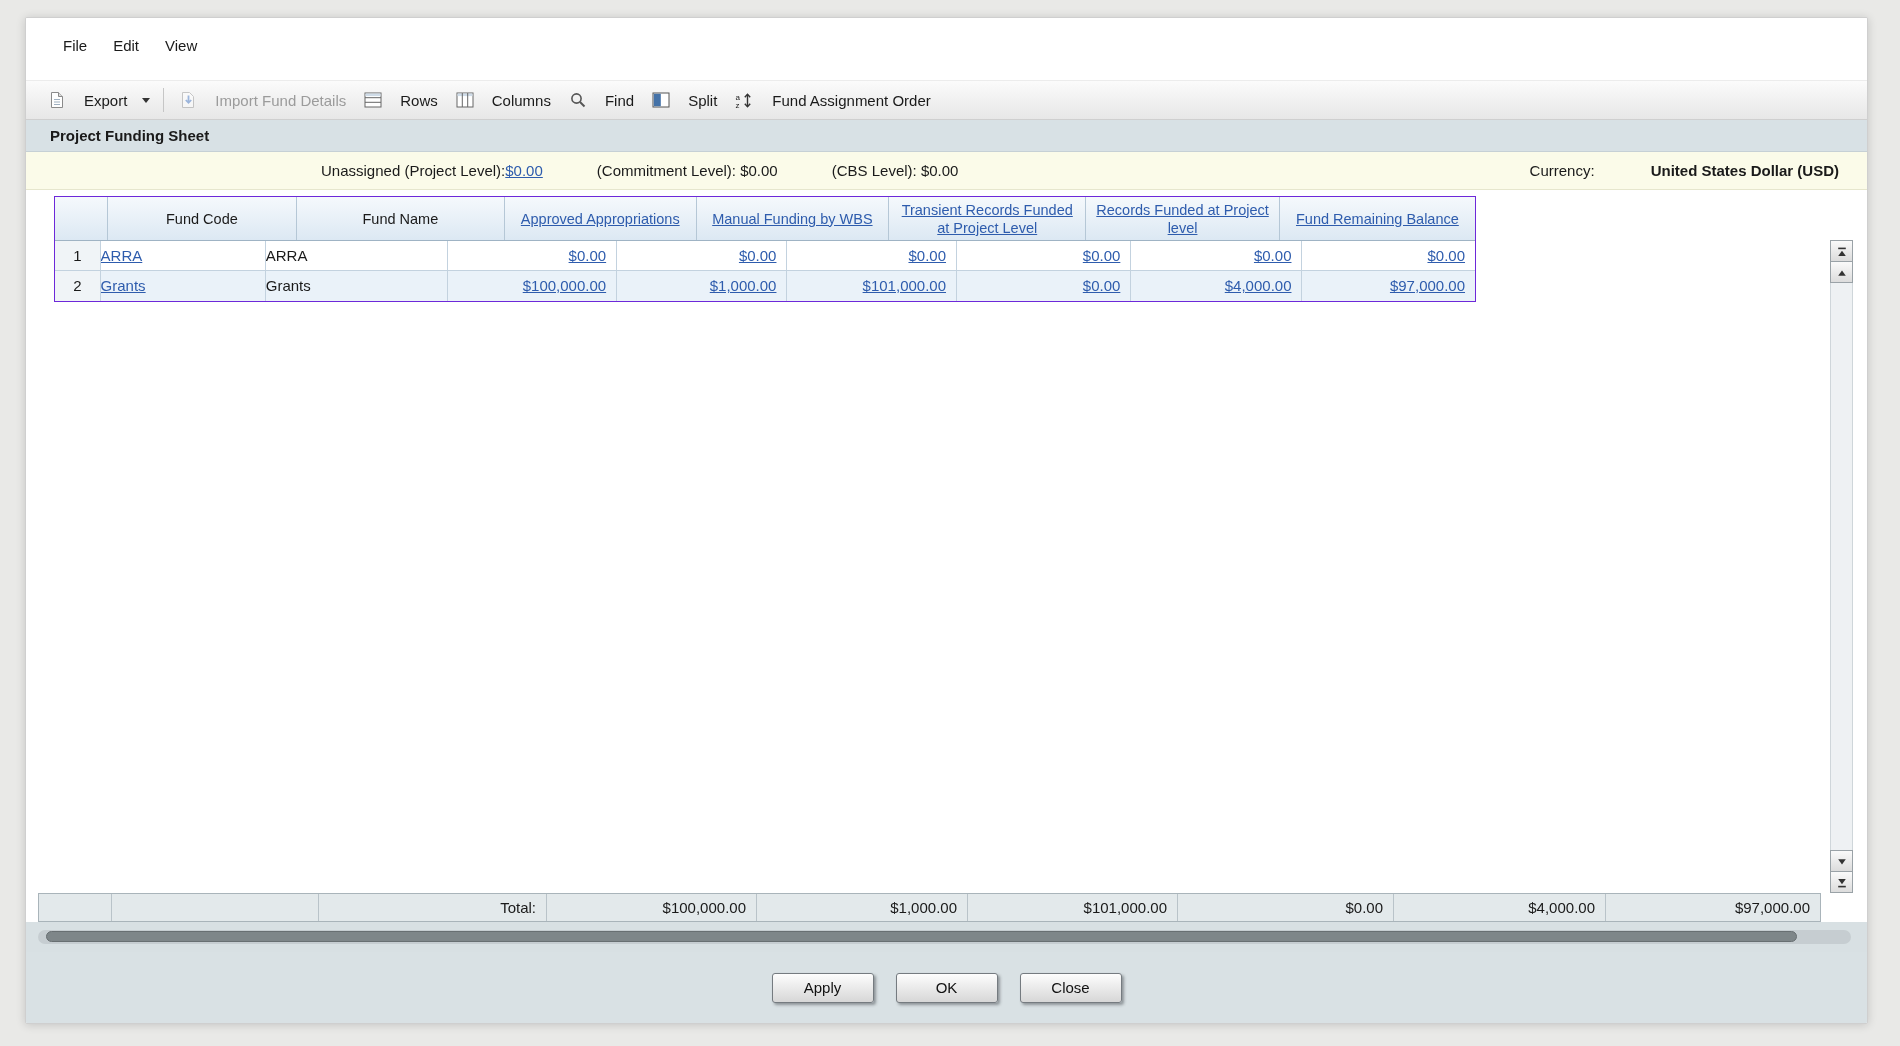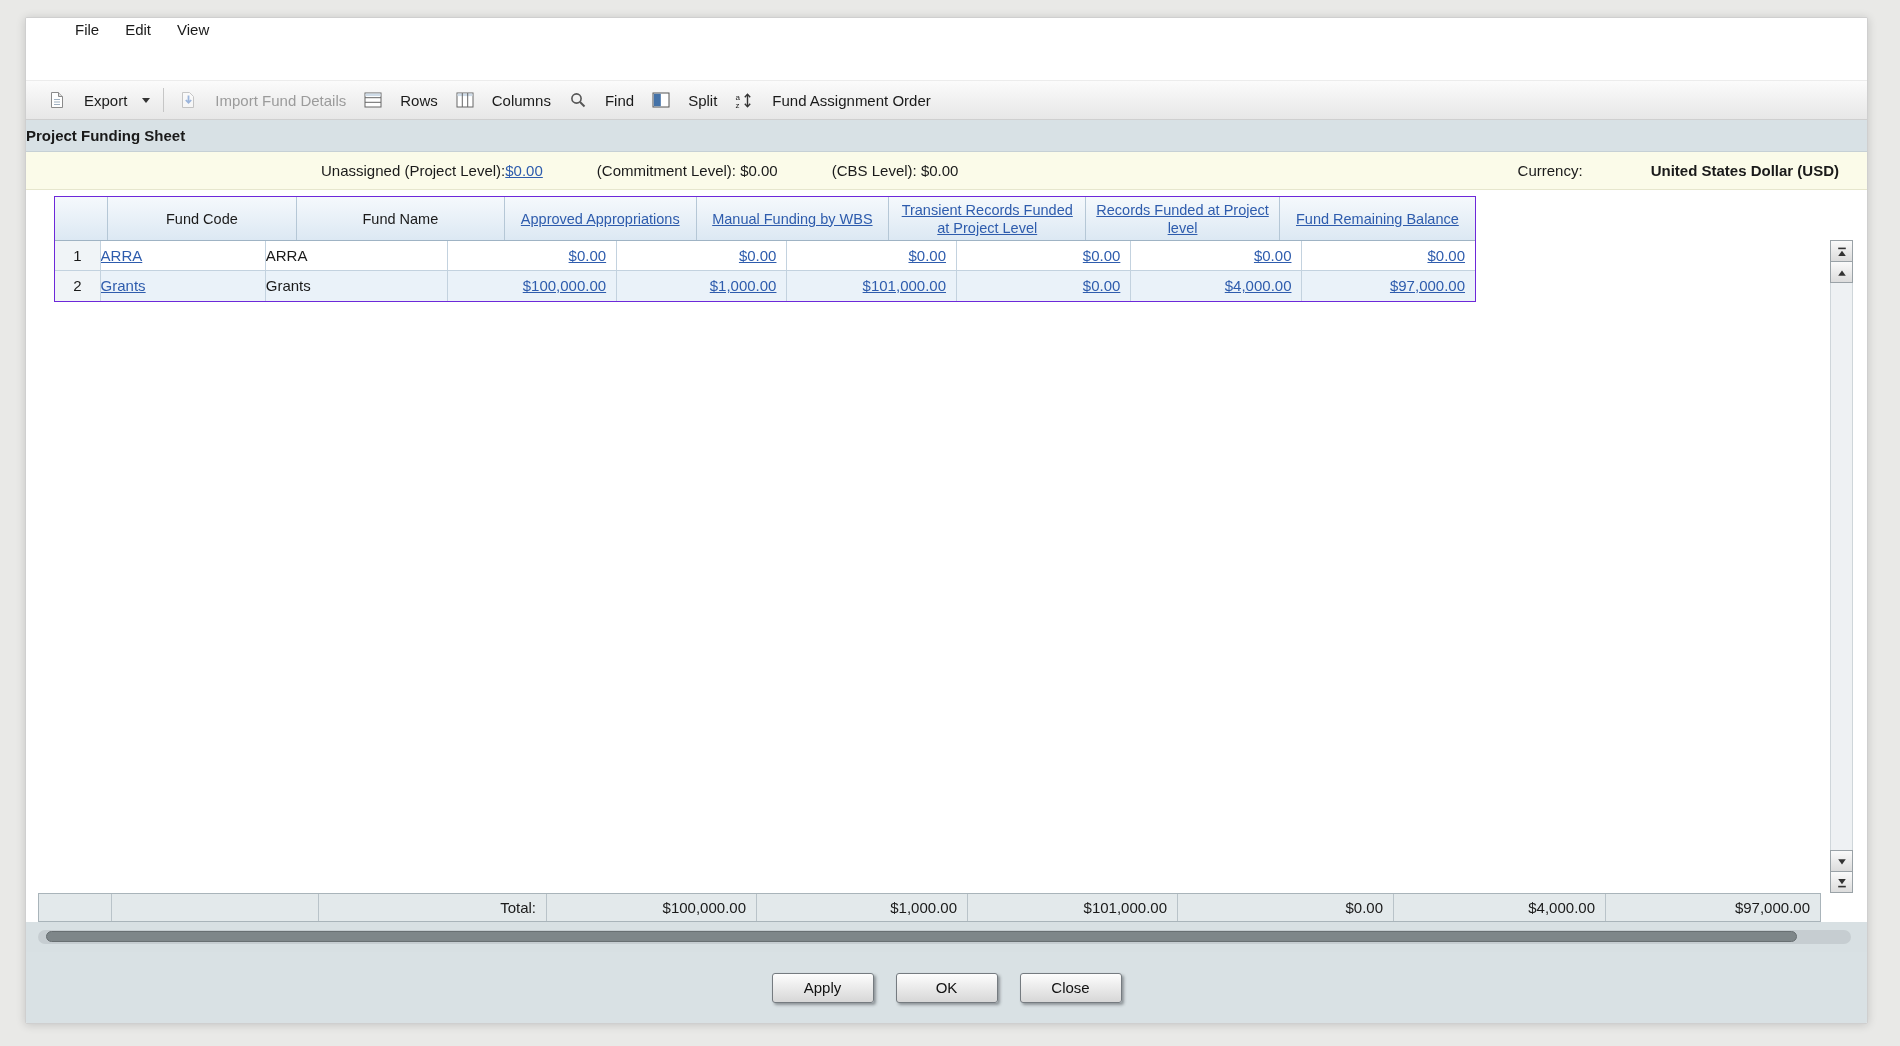--- a/index.html
+++ b/index.html
@@ -11,49 +11,49 @@
     position:relative; overflow:hidden;
   }
   .dialog {
     position:absolute; left:25px; top:17px; width:1843px; height:1007px;
     background:#ffffff; border:1px solid #cfcfcf; border-radius:2px;
     box-shadow:0 1px 10px rgba(0,0,0,.16);
     display:flex; flex-direction:column; overflow:hidden;
   }
 
   
-  .menubar { height:62px; display:flex; align-items:flex-start; padding:0 0 8px 36px; background:#ffffff; }
+  .menubar { height:62px; display:flex; align-items:center; padding:0 0 8px 24px; background:#ffffff; }
   .menu-item { padding:3px 13px; cursor:default; }
 
   
   .toolbar {
     height:40px; display:flex; align-items:center; padding-left:14px;
     background:linear-gradient(#fbfbfb,#e7e7e7);
     border-top:1px solid #ececec; border-bottom:1px solid #cfcfcf;
   }
   .tbtn { display:flex; align-items:center; gap:18px; padding:4px 9px; cursor:default; white-space:nowrap; }
   .tbtn.drop { padding:4px 6px; }
   .tbtn.disabled { color:#9b9b9b; }
   .tbtn.disabled .ticon { opacity:.5; }
   .ticon { display:flex; align-items:center; }
   .tsep { width:1px; height:24px; background:#c6c6c6; margin:0 7px; }
 
   
   .titlebar {
     height:32px; background:#d8e1e5; border-bottom:1px solid #c6d0d5;
-    display:flex; align-items:center; padding-left:0; font-weight:bold;
+    display:flex; align-items:center; padding-left:24px; font-weight:bold;
   }
 
   
   .infobar {
     height:38px; background:#fbfbe9; border-bottom:1px solid #e6e6cd;
     display:flex; align-items:center; padding-left:295px; padding-right:28px;
   }
   .info-left { display:flex; gap:54px; align-items:center; }
-  .info-right { margin-left:auto; display:flex; gap:24px; align-items:center; }
+  .info-right { margin-left:auto; display:flex; gap:12px; align-items:center; }
   .bold { font-weight:bold;margin-left:44px; }
 
   .link { color:#2e5cad; text-decoration:underline; cursor:pointer; }
 
   .gap6 { height:6px; background:#ffffff; }
 
   
   .table-zone { flex:1; position:relative; background:#ffffff; }
   .grid { margin-left:28px; width:1422px; border:1px solid #6d28d9; background:#fff; }
   .thead {

